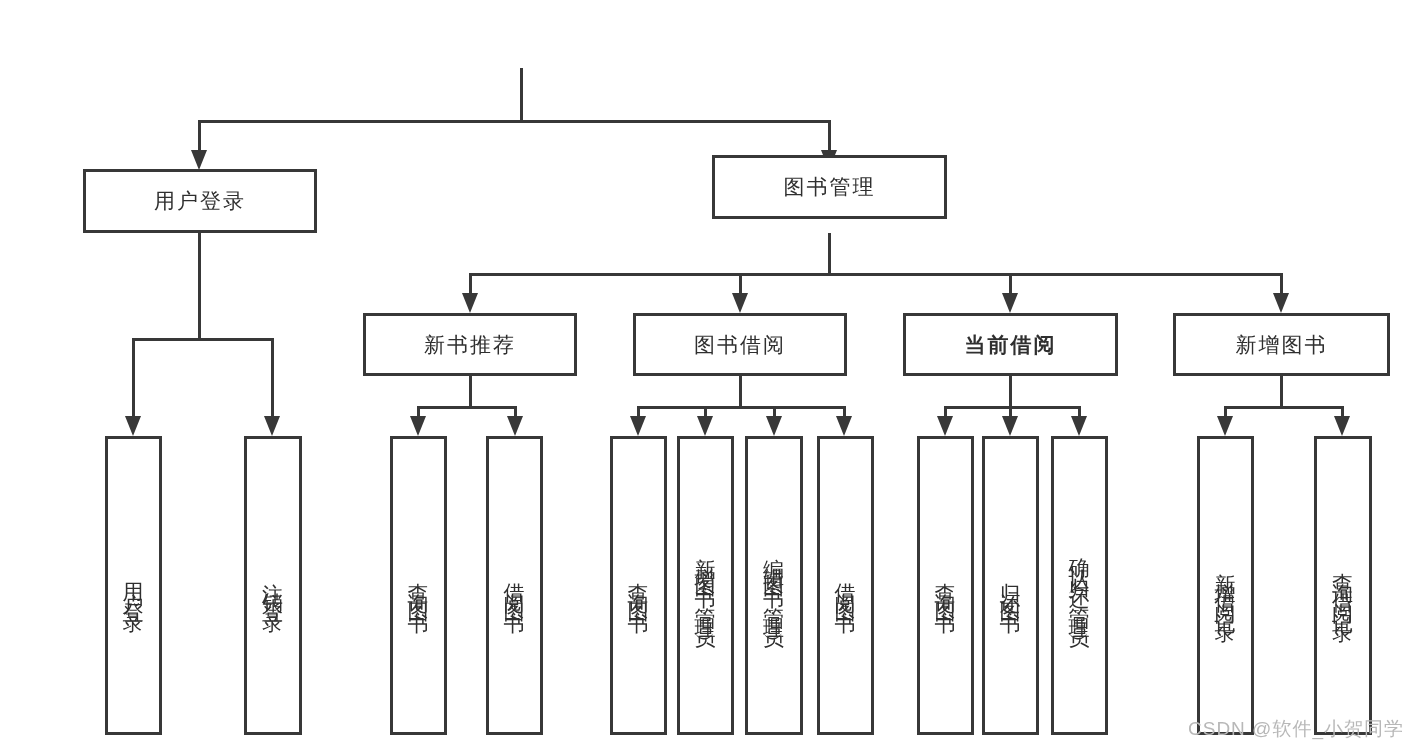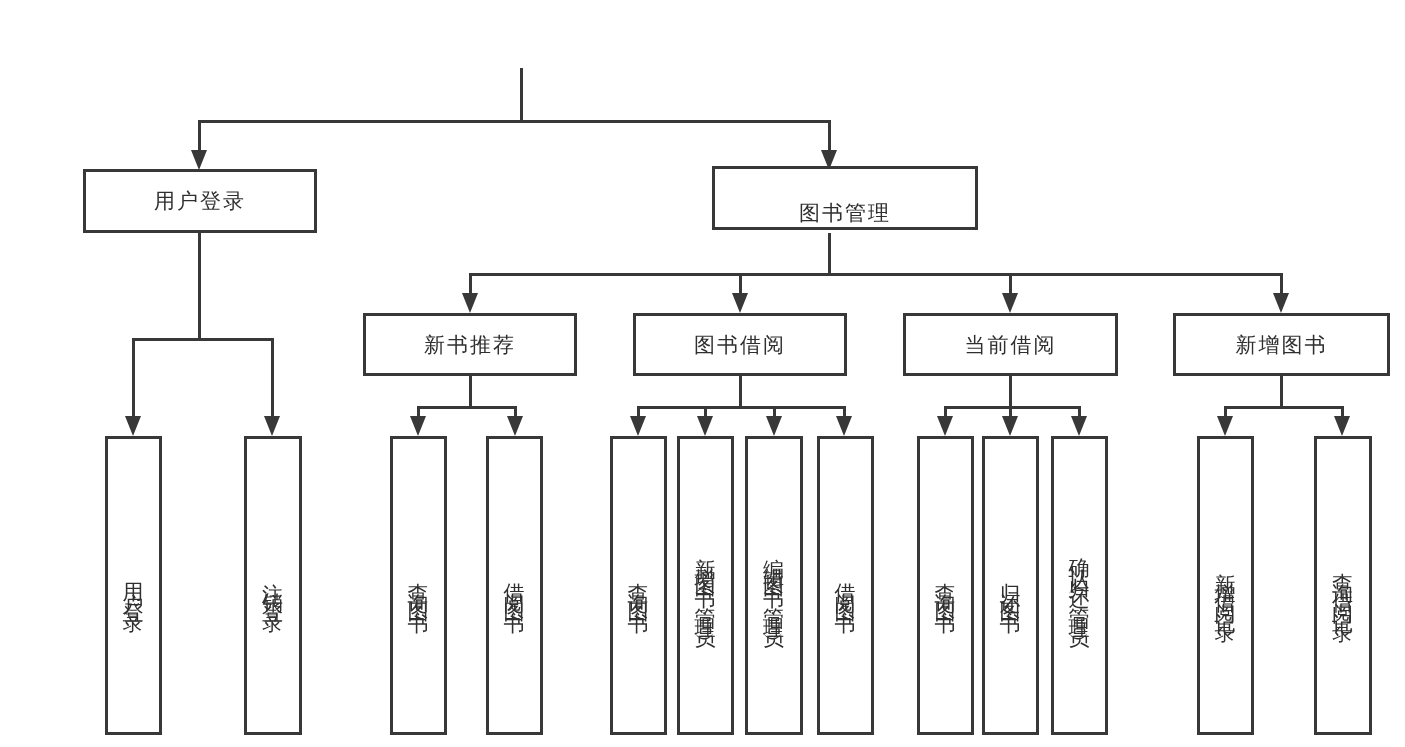--- a/index.html
+++ b/index.html
@@ -45,21 +45,21 @@
   <div class="vline" style="left:520px;top:68px;height:52px;"></div>
   <div class="hline" style="left:198px;top:120px;width:633px;"></div>
   <div class="vline" style="left:198px;top:120px;height:32px;"></div>
   <div class="arrow" style="left:191px;top:150px;"></div>
   <div class="vline" style="left:828px;top:120px;height:32px;"></div>
   <div class="arrow" style="left:821px;top:150px;"></div>
 
   <div class="box" style="left:83px;top:169px;width:234px;height:64px;">
     <span class="lbl">用户登录</span>
   </div>
-  <div class="box" style="left:712px;top:166px;width:266px;height:64px;align-items:flex-end;">
+  <div class="box" style="left:712px;top:155px;width:235px;height:64px;">
     <span class="lbl">图书管理</span>
   </div>
 
   <div class="vline" style="left:198px;top:233px;height:105px;"></div>
   <div class="hline" style="left:132px;top:338px;width:142px;"></div>
   <div class="vline" style="left:132px;top:338px;height:80px;"></div>
   <div class="arrow" style="left:125px;top:416px;"></div>
   <div class="vline" style="left:271px;top:338px;height:80px;"></div>
   <div class="arrow" style="left:264px;top:416px;"></div>
 
@@ -73,21 +73,21 @@
   <div class="arrow" style="left:1002px;top:293px;"></div>
   <div class="vline" style="left:1280px;top:273px;height:22px;"></div>
   <div class="arrow" style="left:1273px;top:293px;"></div>
 
   <div class="box" style="left:633px;top:313px;width:214px;height:63px;">
     <span class="lbl">图书借阅</span>
   </div>
   <div class="box" style="left:363px;top:313px;width:214px;height:63px;">
     <span class="lbl">新书推荐</span>
   </div>
-  <div class="box" style="left:903px;top:313px;width:215px;height:63px;">
+  <div class="box" style="left:903px;top:313px;width:215px;height:63px;font-weight:bold;">
     <span class="lbl">当前借阅</span>
   </div>
   <div class="box" style="left:1173px;top:313px;width:217px;height:63px;">
     <span class="lbl">新增图书</span>
   </div>
 
   <div class="vline" style="left:469px;top:376px;height:30px;"></div>
   <div class="hline" style="left:417px;top:406px;width:100px;"></div>
   <div class="vline" style="left:417px;top:406px;height:12px;"></div>
   <div class="arrow" style="left:410px;top:416px;"></div>
@@ -158,14 +158,15 @@
     <span class="lbl">确认归还（管理员）</span>
   </div>
 
   <div class="box leaf" style="left:1197px;top:436px;width:57px;height:299px;">
     <span class="lbl">新增借阅记录</span>
   </div>
   <div class="box leaf" style="left:1314px;top:436px;width:58px;height:299px;">
     <span class="lbl">查询借阅记录</span>
   </div>
 
+  <div class="watermark">CSDN @软件_小贺同学</div>
 
 </div>
 
 </body></html>

